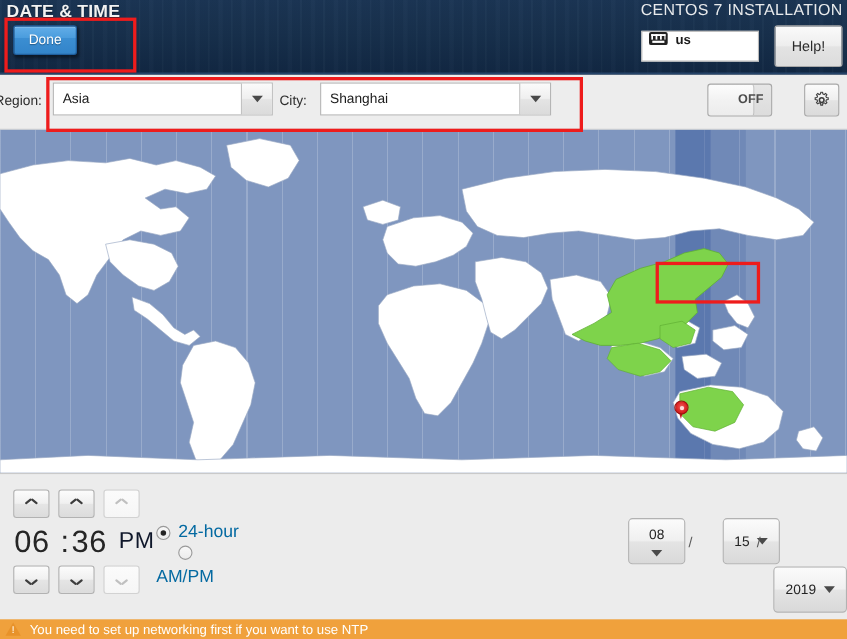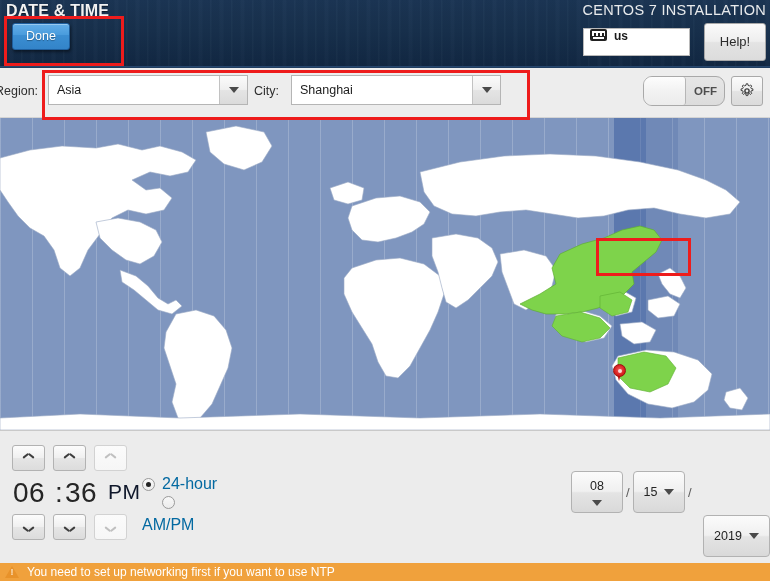--- a/index.html
+++ b/index.html
@@ -204,23 +204,23 @@
 
   .net-time-label {
     position: absolute;
     left: 549px; top: 82px;
     font-size: 12.5px;
     color: #2d2d2d;
   }
   .toggle {
     position: absolute;
     left: 643px; top: 76px;
-    width: 82px; height: 30px;
+    width: 59px; height: 30px;
     border: 1px solid #a9a9a9;
-    border-radius: 9px;
+    border-radius: 3px;
     background: linear-gradient(180deg, #e6e6e6 0%, #dcdcdc 100%);
     cursor: pointer;
     overflow: hidden;
   }
   .toggle-knob {
     position: absolute;
     left: 0; top: 0;
     width: 42px; height: 28px;
     border-radius: 3px;
     background: linear-gradient(180deg, #fdfdfd 0%, #f2f2f2 50%, #ececec 100%);
@@ -393,21 +393,21 @@
     border-radius: 4px;
     background: linear-gradient(180deg, #fbfbfb 0%, #f0f0f0 48%, #e4e4e4 52%, #d9d9d9 100%);
     display: flex;
     align-items: center;
     justify-content: center;
     gap: 7px;
     cursor: pointer;
   }
   .date-btn span { font-size: 12.5px; color: #242424; }
   #month-dropdown { left: 571px; top: 471px; width: 52px; flex-direction: column; }
-  #day-dropdown   { left: 633px; top: 471px; width: 52px; }
+  #day-dropdown   { left: 657px; top: 471px; width: 52px; }
   #year-dropdown  { left: 703px; top: 471px; width: 67px; margin-top: 44px; }
   .date-sep {
     position: absolute;
     font-size: 13px;
     color: #5a5a5a;
     top: 485px;
   }
   #date-sep-1 { left: 626px; }
   #date-sep-2 { left: 688px; }
 

